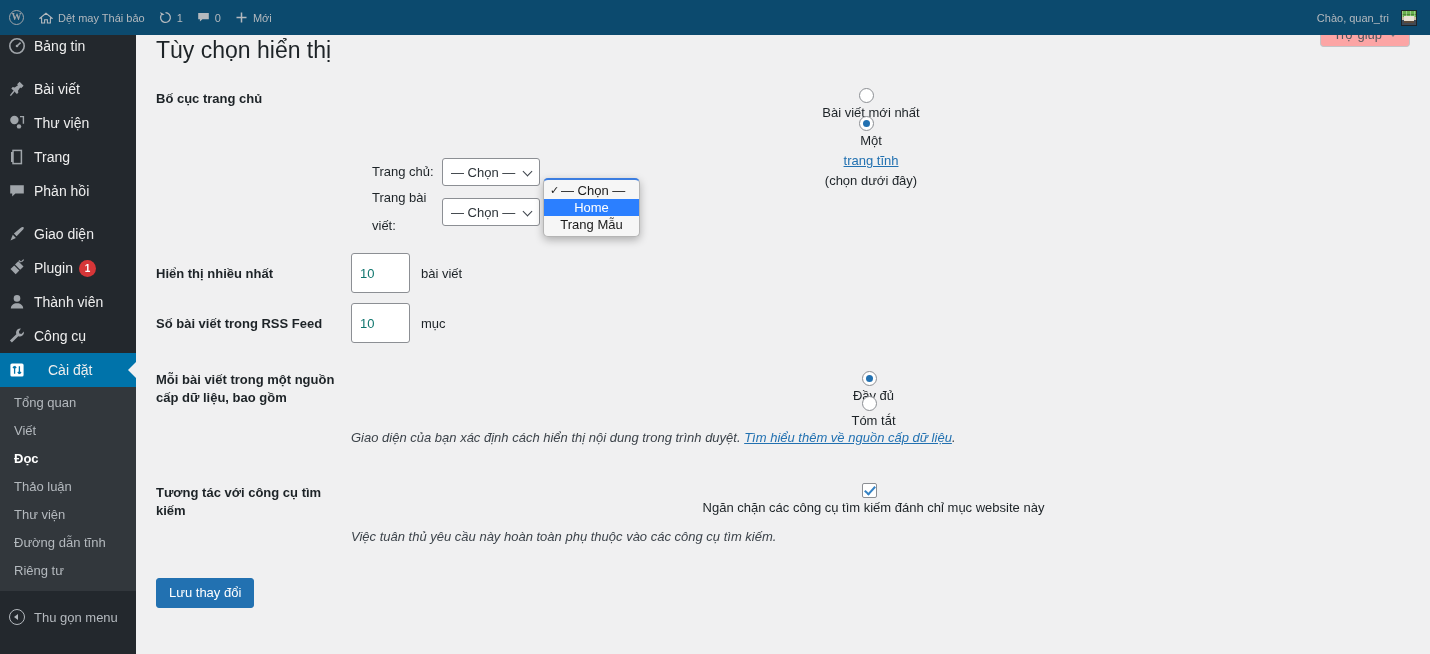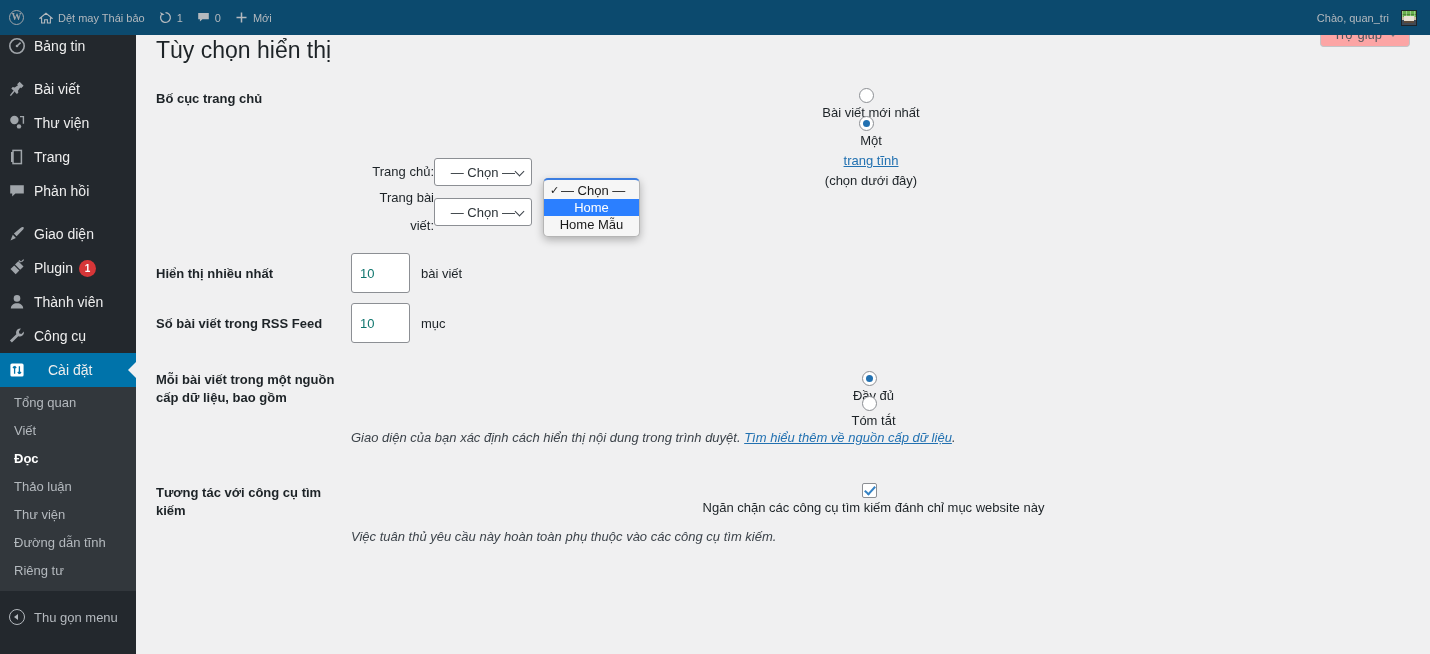--- a/index.html
+++ b/index.html
@@ -575,21 +575,21 @@
           <span>Bài viết mới nhất</span>
         </div>
 
         <div class="opt" style="height:28px;">
           <span class="radio on"></span>
           <span>Một</span>
           <a class="link" style="margin:0 4px;">trang tĩnh</a>
           <span>(chọn dưới đây)</span>
         </div>
 
-        <div style="margin-left:18px; margin-top:10px;text-align:right;">
+        <div style="margin-left:26px; margin-top:10px;">
           <div style="display:flex; align-items:center; height:36px;">
             <span class="sel-label" style="width:70px;">Trang chủ:</span>
             <div class="select-box">
               <span class="sv">— Chọn —</span>
               <span class="chev"></span>
             </div>
           </div>
           <div style="display:flex; align-items:center; height:36px; margin-top:4px;">
             <span class="sel-label" style="width:70px;">Trang bài viết:</span>
             <div class="select-box">
@@ -640,29 +640,32 @@
       <div class="th" style="padding-top:1px;">Tương tác với công cụ tìm kiếm</div>
       <div class="td" style="padding-left:5px;">
         <div class="opt">
           <span class="checkbox on"></span>
           <span>Ngăn chặn các công cụ tìm kiếm đánh chỉ mục website này</span>
         </div>
         <div class="desc" style="margin-top:10px;">Việc tuân thủ yêu cầu này hoàn toàn phụ thuộc vào các công cụ tìm kiếm.</div>
       </div>
     </div>
 
+    <div style="margin-top:32px;">
+      <button class="btn-primary">Lưu thay đổi</button>
+    </div>
 
   </div>
 
   <div id="dropdown-popup">
     <div class="dd-opt">
       <span class="tick">✓</span>
       <span>— Chọn —</span>
     </div>
     <div class="dd-opt highlight">
       <span>Home</span>
     </div>
     <div class="dd-opt center">
-      <span>Home Mẫu</span>
+      <span>Trang Mẫu</span>
     </div>
   </div>
 
 </div>
 
 </body></html>

